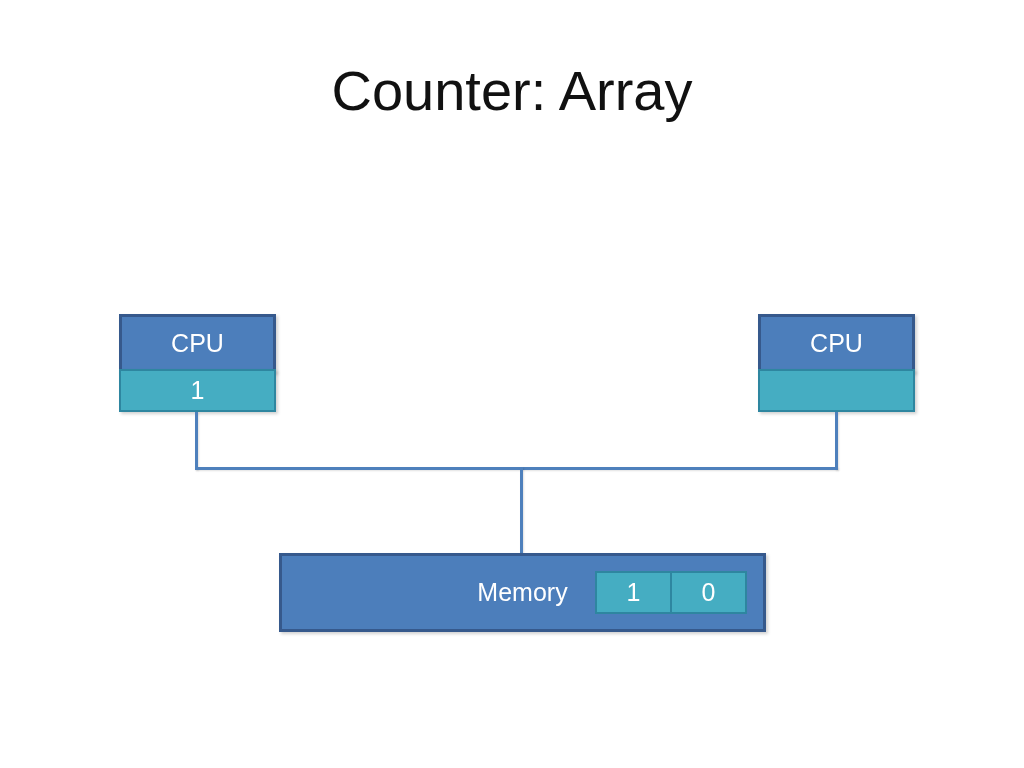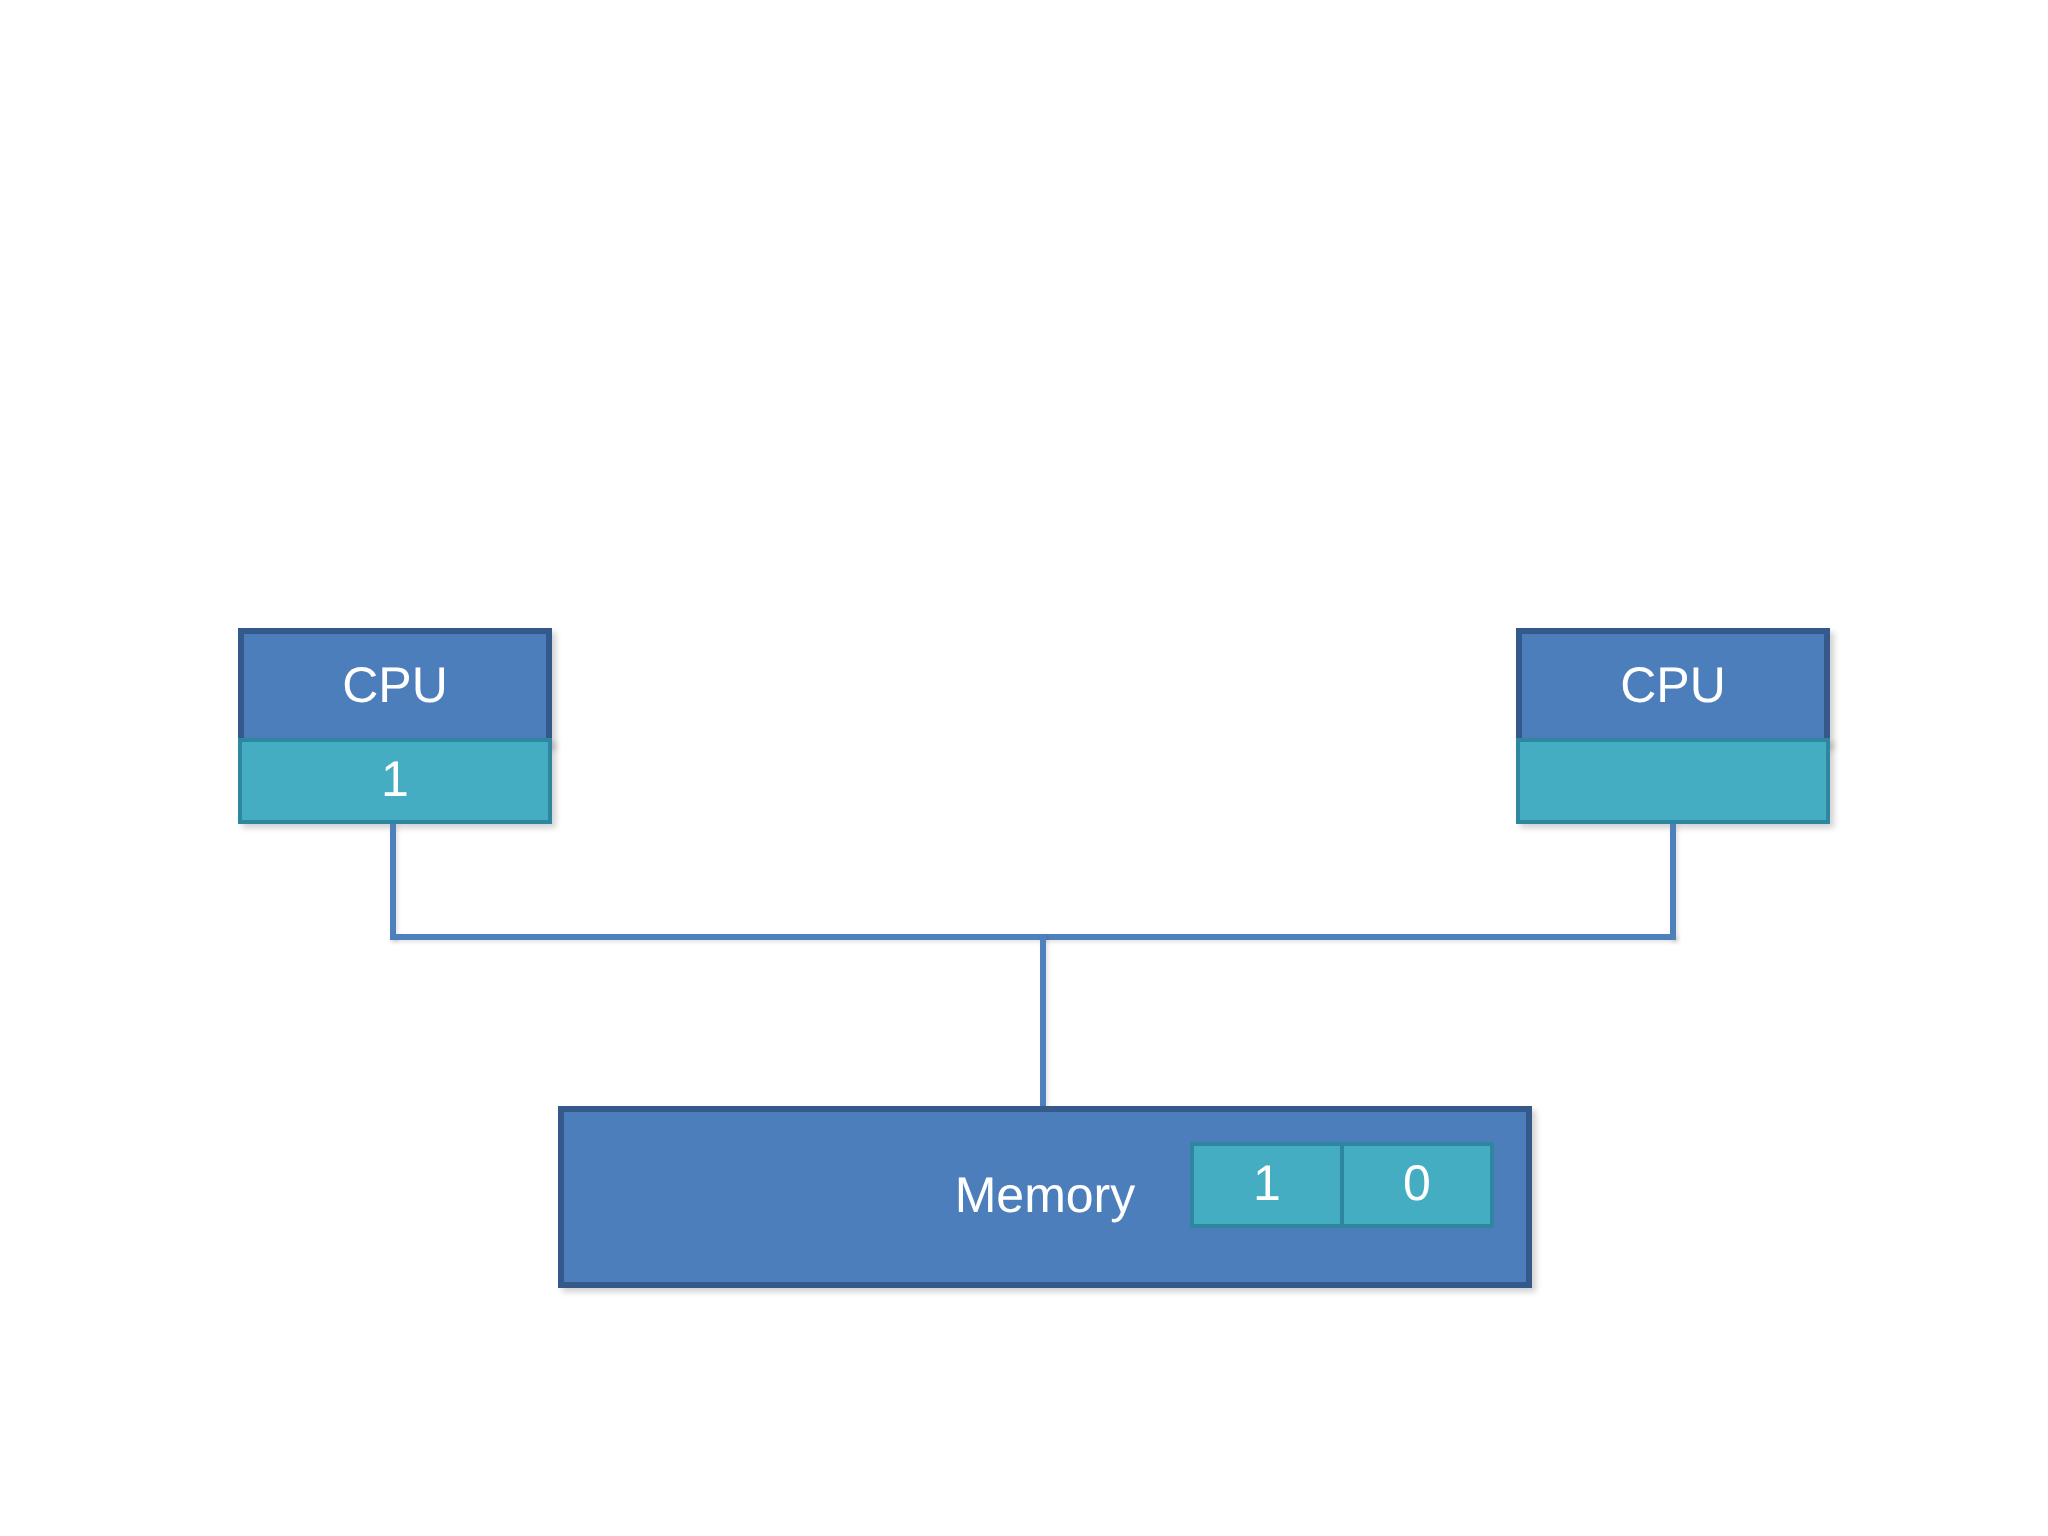--- a/index.html
+++ b/index.html
@@ -52,21 +52,21 @@
   }
   #cpu-left  { left: 119px; top: 314px; }
   #cache-left{ left: 119px; top: 369px; }
   #cpu-right { left: 758px; top: 314px; }
   #cache-right{ left: 758px; top: 369px; }
 
   .memory-box {
     left: 279px;
     top: 553px;
     width: 487px;
-    height: 91px;
+    height: 79px;
     background: var(--box-blue);
     border: 3px solid var(--box-blue-border);
     font-size: 25px;
   }
   .memory-cells {
     position: absolute;
     top: 15px;
     right: 16px;
     display: flex;
   }
@@ -92,20 +92,21 @@
   #conn-left-vert   { left: 195px; top: 412px; width: 3px;  height: 58px; }
   #conn-right-vert  { left: 835px; top: 412px; width: 3px;  height: 58px; }
   #conn-horizontal  { left: 195px; top: 467px; width: 643px; height: 3px; }
   #conn-center-vert { left: 520px; top: 467px; width: 3px;  height: 87px; }
 </style>
 </head>
 <body>
 
 <div class="slide">
 
+  <h1 class="title">Counter: Array</h1>
 
   <div class="box cpu-box" id="cpu-left">
     <span>CPU</span>
   </div>
   <div class="box cache-box" id="cache-left">
     <span>1</span>
   </div>
 
   <div class="box cpu-box" id="cpu-right">
     <span>CPU</span>

